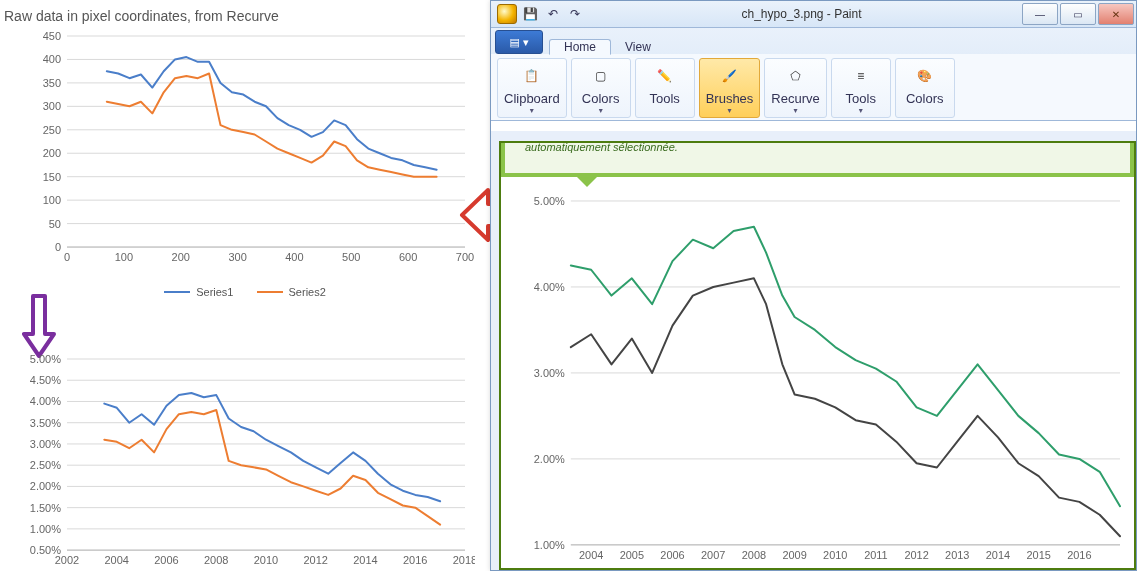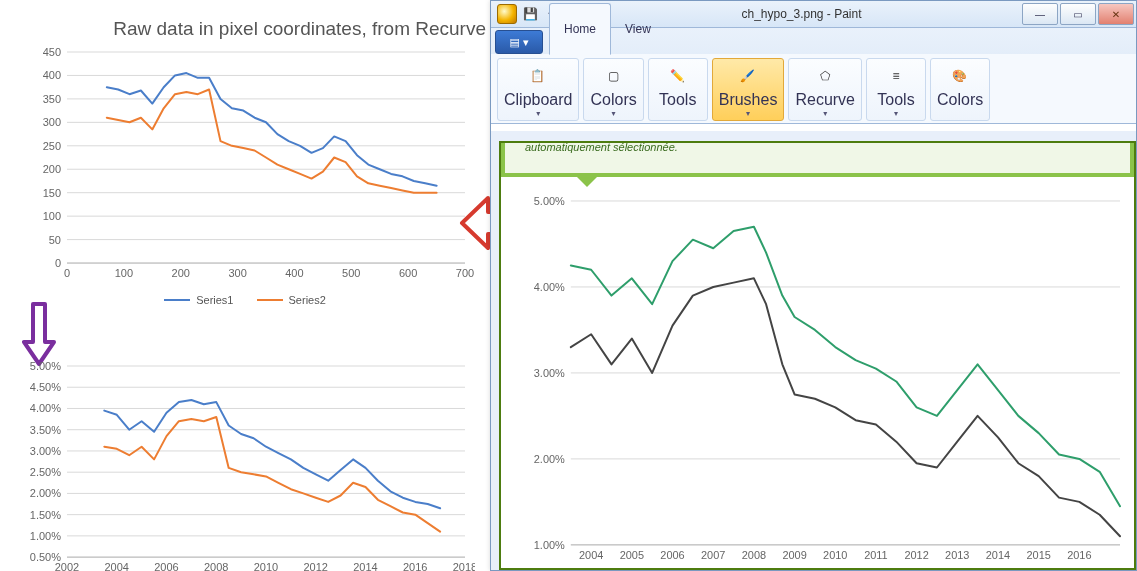--- a/index.html
+++ b/index.html
@@ -1,19 +1,19 @@
 <!DOCTYPE html>
 <html><head>
 <meta charset="utf-8">
 <style>
   html,body{margin:0;padding:0;font-family:"Segoe UI",Arial,sans-serif;font-size:12px;color:#333;background:#fff;width:1137px;height:571px;overflow:hidden;}
   .page{display:flex;width:1137px;height:571px;}
   .left{width:490px;height:100%;box-sizing:border-box;padding:6px 4px 0 4px;display:flex;flex-direction:column;}
   .right{width:647px;height:100%;box-sizing:border-box;position:relative;}
-  .chart-title{text-align:right;font-size:19px;color:#555;margin:12px 0 6px 0;}
+  .chart-title{text-align:left;font-size:14px;color:#555;margin:2px 0 6px 0;}
   .chart-box{position:relative;width:460px;height:240px;margin:0 auto;}
   .chart-svg{position:absolute;inset:0;}
   .legend{text-align:center;font-size:11px;color:#555;margin-top:2px;}
   .legend span{display:inline-flex;align-items:center;margin:16px 10px;}
   .legend i{display:inline-block;width:26px;height:0;border-top:2px solid;margin-right:6px;}
   .arrow-box{position:relative;height:0;}
   .red-arrow{position:absolute;left:454px;top:-130px;}
   .purple-arrow{position:absolute;left:18px;top:-20px;}
   
   .paint-win{position:absolute;left:0;top:0;right:0;bottom:0;border:1px solid #7a99c0;background:#fff;box-shadow:0 0 5px rgba(0,0,0,.15);}
@@ -21,27 +21,27 @@
   .titlebar .icon{width:18px;height:18px;margin:0 6px;border-radius:3px;background:radial-gradient(circle at 35% 35%,#fffbcc,#f4b400 55%,#c07800);border:1px solid #9c6b00;}
   .titlebar .qat{display:flex;gap:6px;align-items:center;}
   .titlebar .qat-btn{width:16px;height:16px;display:flex;align-items:center;justify-content:center;color:#335;}
   .titlebar .title{flex:1;text-align:center;}
   .winbtns{display:flex;margin-right:2px;}
   .winbtn{width:34px;height:20px;margin-left:2px;border:1px solid #8ca5c4;background:linear-gradient(#fefefe,#dbe7f4);border-radius:2px;display:flex;align-items:center;justify-content:center;font-size:10px;color:#335;}
   .winbtn.close{background:linear-gradient(#f7c7c0,#e28070);color:#631;}
   .ribbon{background:linear-gradient(#e9f1fb,#d5e4f5);border-bottom:1px solid #9fb8d9;}
   .tabs{display:flex;align-items:end;height:26px;padding-left:4px;}
   .filebtn{width:46px;height:22px;margin-right:6px;background:linear-gradient(#3d7bd6,#2a5aa8);border:1px solid #274f91;border-radius:3px;display:flex;align-items:center;justify-content:center;color:#fff;font-size:11px;}
-  .tab{padding:18px 14px;font-size:12px;color:#335;}
+  .tab{padding:0 14px;font-size:12px;color:#335;}
   .tab.active{background:#f5f9fe;border:1px solid #9fb8d9;border-bottom:1px solid #f5f9fe;border-radius:3px 3px 0 0;margin-bottom:-1px;}
   .ribbon-groups{display:flex;background:#f5f9fe;padding:4px 6px 2px 6px;gap:4px;}
   .group{border:1px solid #c9d9ee;border-radius:3px;padding:4px 6px 2px 6px;display:flex;flex-direction:column;align-items:center;min-width:46px;background:linear-gradient(#fbfdff,#eef4fc);}
   .group.active{background:linear-gradient(#ffe9a8,#ffcf5a);border-color:#e2a93a;}
   .group .gicon{width:26px;height:26px;margin-bottom:2px;display:flex;align-items:center;justify-content:center;}
-  .group .glabel{font-size:16px;color:#335;display:flex;align-items:center;gap:3px;}
+  .group .glabel{font-size:13px;color:#335;display:flex;align-items:center;gap:3px;}
   .group .drop{font-size:8px;color:#557;}
   .canvas-area{position:absolute;left:0;right:0;top:130px;bottom:0;background:#e8effa;overflow:hidden;}
   .canvas-inner{position:absolute;left:8px;top:10px;right:0;bottom:0;background:#fff;border:2px solid #4d7c0f;}
   .green-banner{position:absolute;left:0;right:0;top:0;height:30px;border:4px solid #8bc34a;border-top:none;background:#8bc34a22;}
   .green-banner .txt{position:absolute;left:20px;top:-2px;color:#3a6b1f;font-size:11px;font-style:italic;}
   .green-caret{position:absolute;left:72px;top:30px;width:0;height:0;border-left:14px solid transparent;border-right:14px solid transparent;border-top:14px solid #8bc34a;}
   .paint-chart{position:absolute;left:18px;top:52px;right:4px;bottom:2px;}
 </style>
 </head>
 <body>

